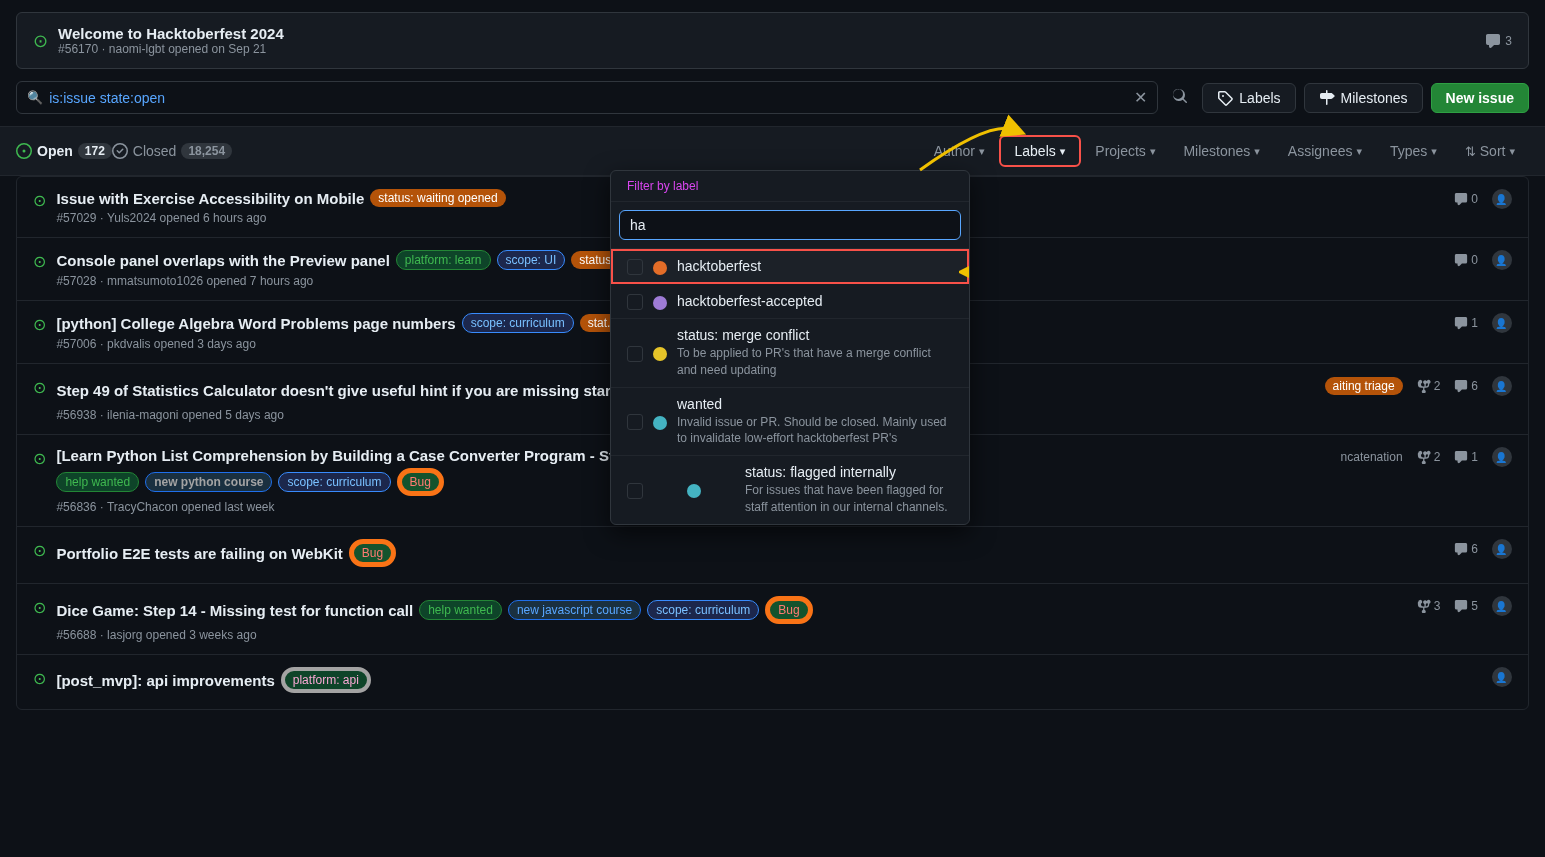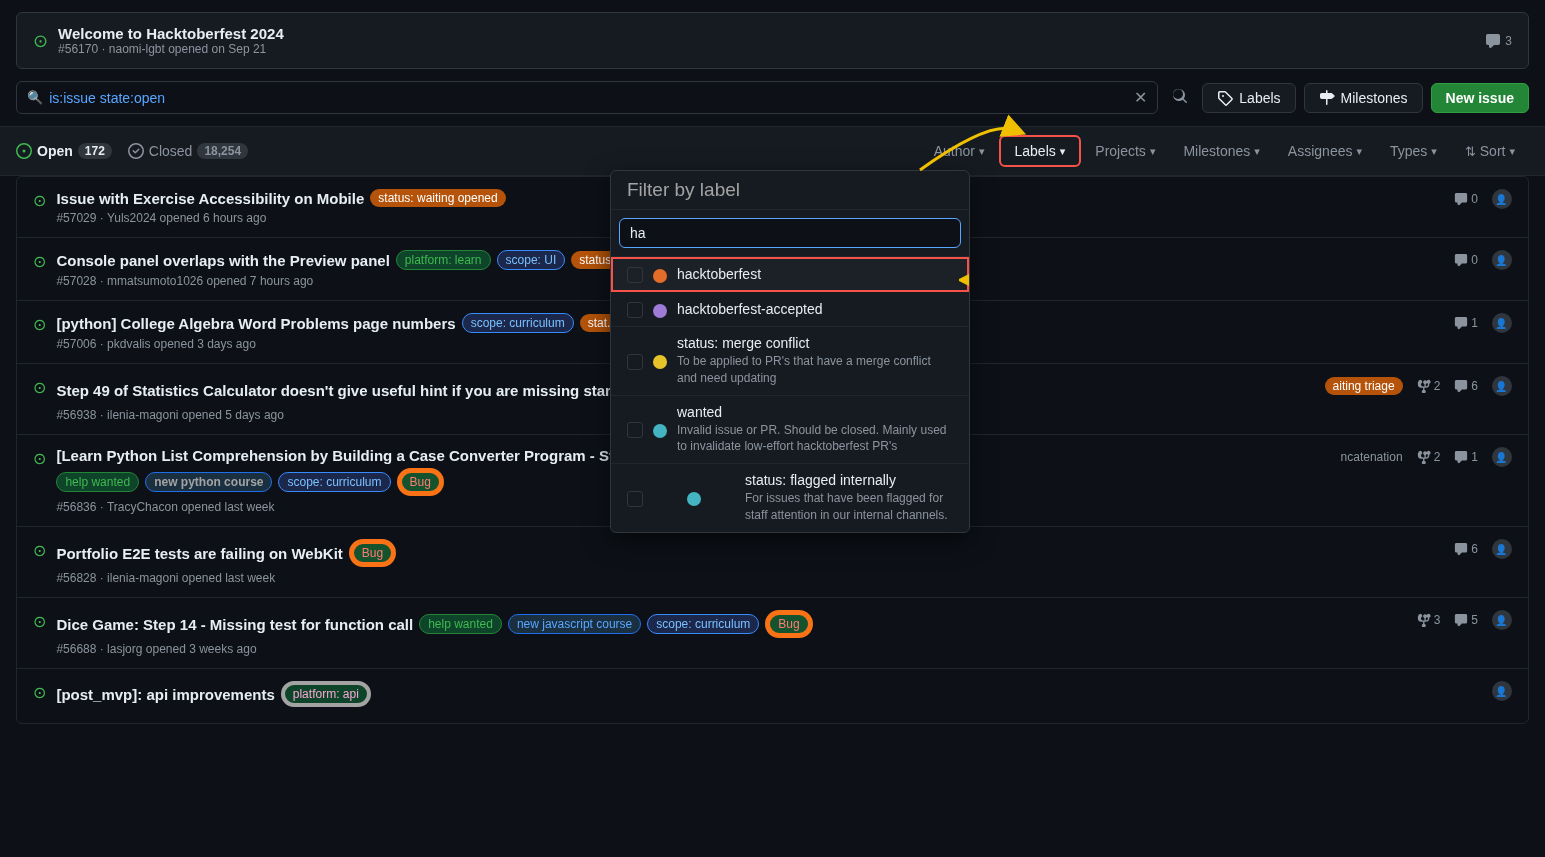--- a/index.html
+++ b/index.html
@@ -99,21 +99,20 @@
       padding: 8px 16px;
       border-top: 1px solid #21262d;
       border-bottom: 1px solid #21262d;
       background: #161b22;
       gap: 0;
       position: relative;
     }
     .open-closed-wrap {
       display: flex;
       align-items: center;
-      gap: 16px;
       min-width: 220px;
     }
     .open-tab, .closed-tab {
       display: flex; align-items: center; gap: 5px;
       font-size: 14px; cursor: pointer;
     }
     .open-tab { color: #e6edf3; font-weight: 600; }
     .closed-tab { color: #8b949e; }
     .count-badge {
       background: #30363d;
@@ -240,22 +239,22 @@
     }
     .labels-dropdown {
       background: #161b22;
       border: 1px solid #30363d;
       border-radius: 6px;
       box-shadow: 0 8px 24px rgba(0,0,0,0.6);
       overflow: hidden;
     }
     .dropdown-header {
       padding: 8px 16px;
-      font-size: 19px;
-      color: #a3a3a3;
+      font-size: 12px;
+      color: #d946ef;
       border-bottom: 1px solid #21262d;
     }
     .dropdown-search {
       padding: 8px;
       border-bottom: 1px solid #21262d;
     }
     .dropdown-search input {
       width: 100%;
       background: #0d1117;
       border: 1px solid #58a6ff;
@@ -636,23 +635,20 @@
     </div>
   </div>
 
   <div class="issue-row">
     <span class="issue-icon open-icon">⊙</span>
     <div class="issue-content">
       <div class="issue-title-row">
         <span class="issue-title">Portfolio E2E tests are failing on WebKit</span>
         <span class="label-tag label-bug">Bug</span>
       </div>
-      <div class="issue-meta">
-        <span>#56828 · ilenia-magoni opened last week</span>
-      </div>
     </div>
     <div class="issue-right">
       <div class="comment-count-right">
         <svg width="14" height="14" viewBox="0 0 16 16" fill="#8b949e">
             <path d="M1 2.75C1 1.784 1.784 1 2.75 1h10.5c.966 0 1.75.784 1.75 1.75v7.5A1.75 1.75 0 0113.25 12H9.06l-2.573 2.573A1.458 1.458 0 014 13.543V12H2.75A1.75 1.75 0 011 10.25v-7.5z"></path>
           </svg>
         <span>6</span>
       </div>
       <div class="avatar-placeholder">👤</div>
     </div>

